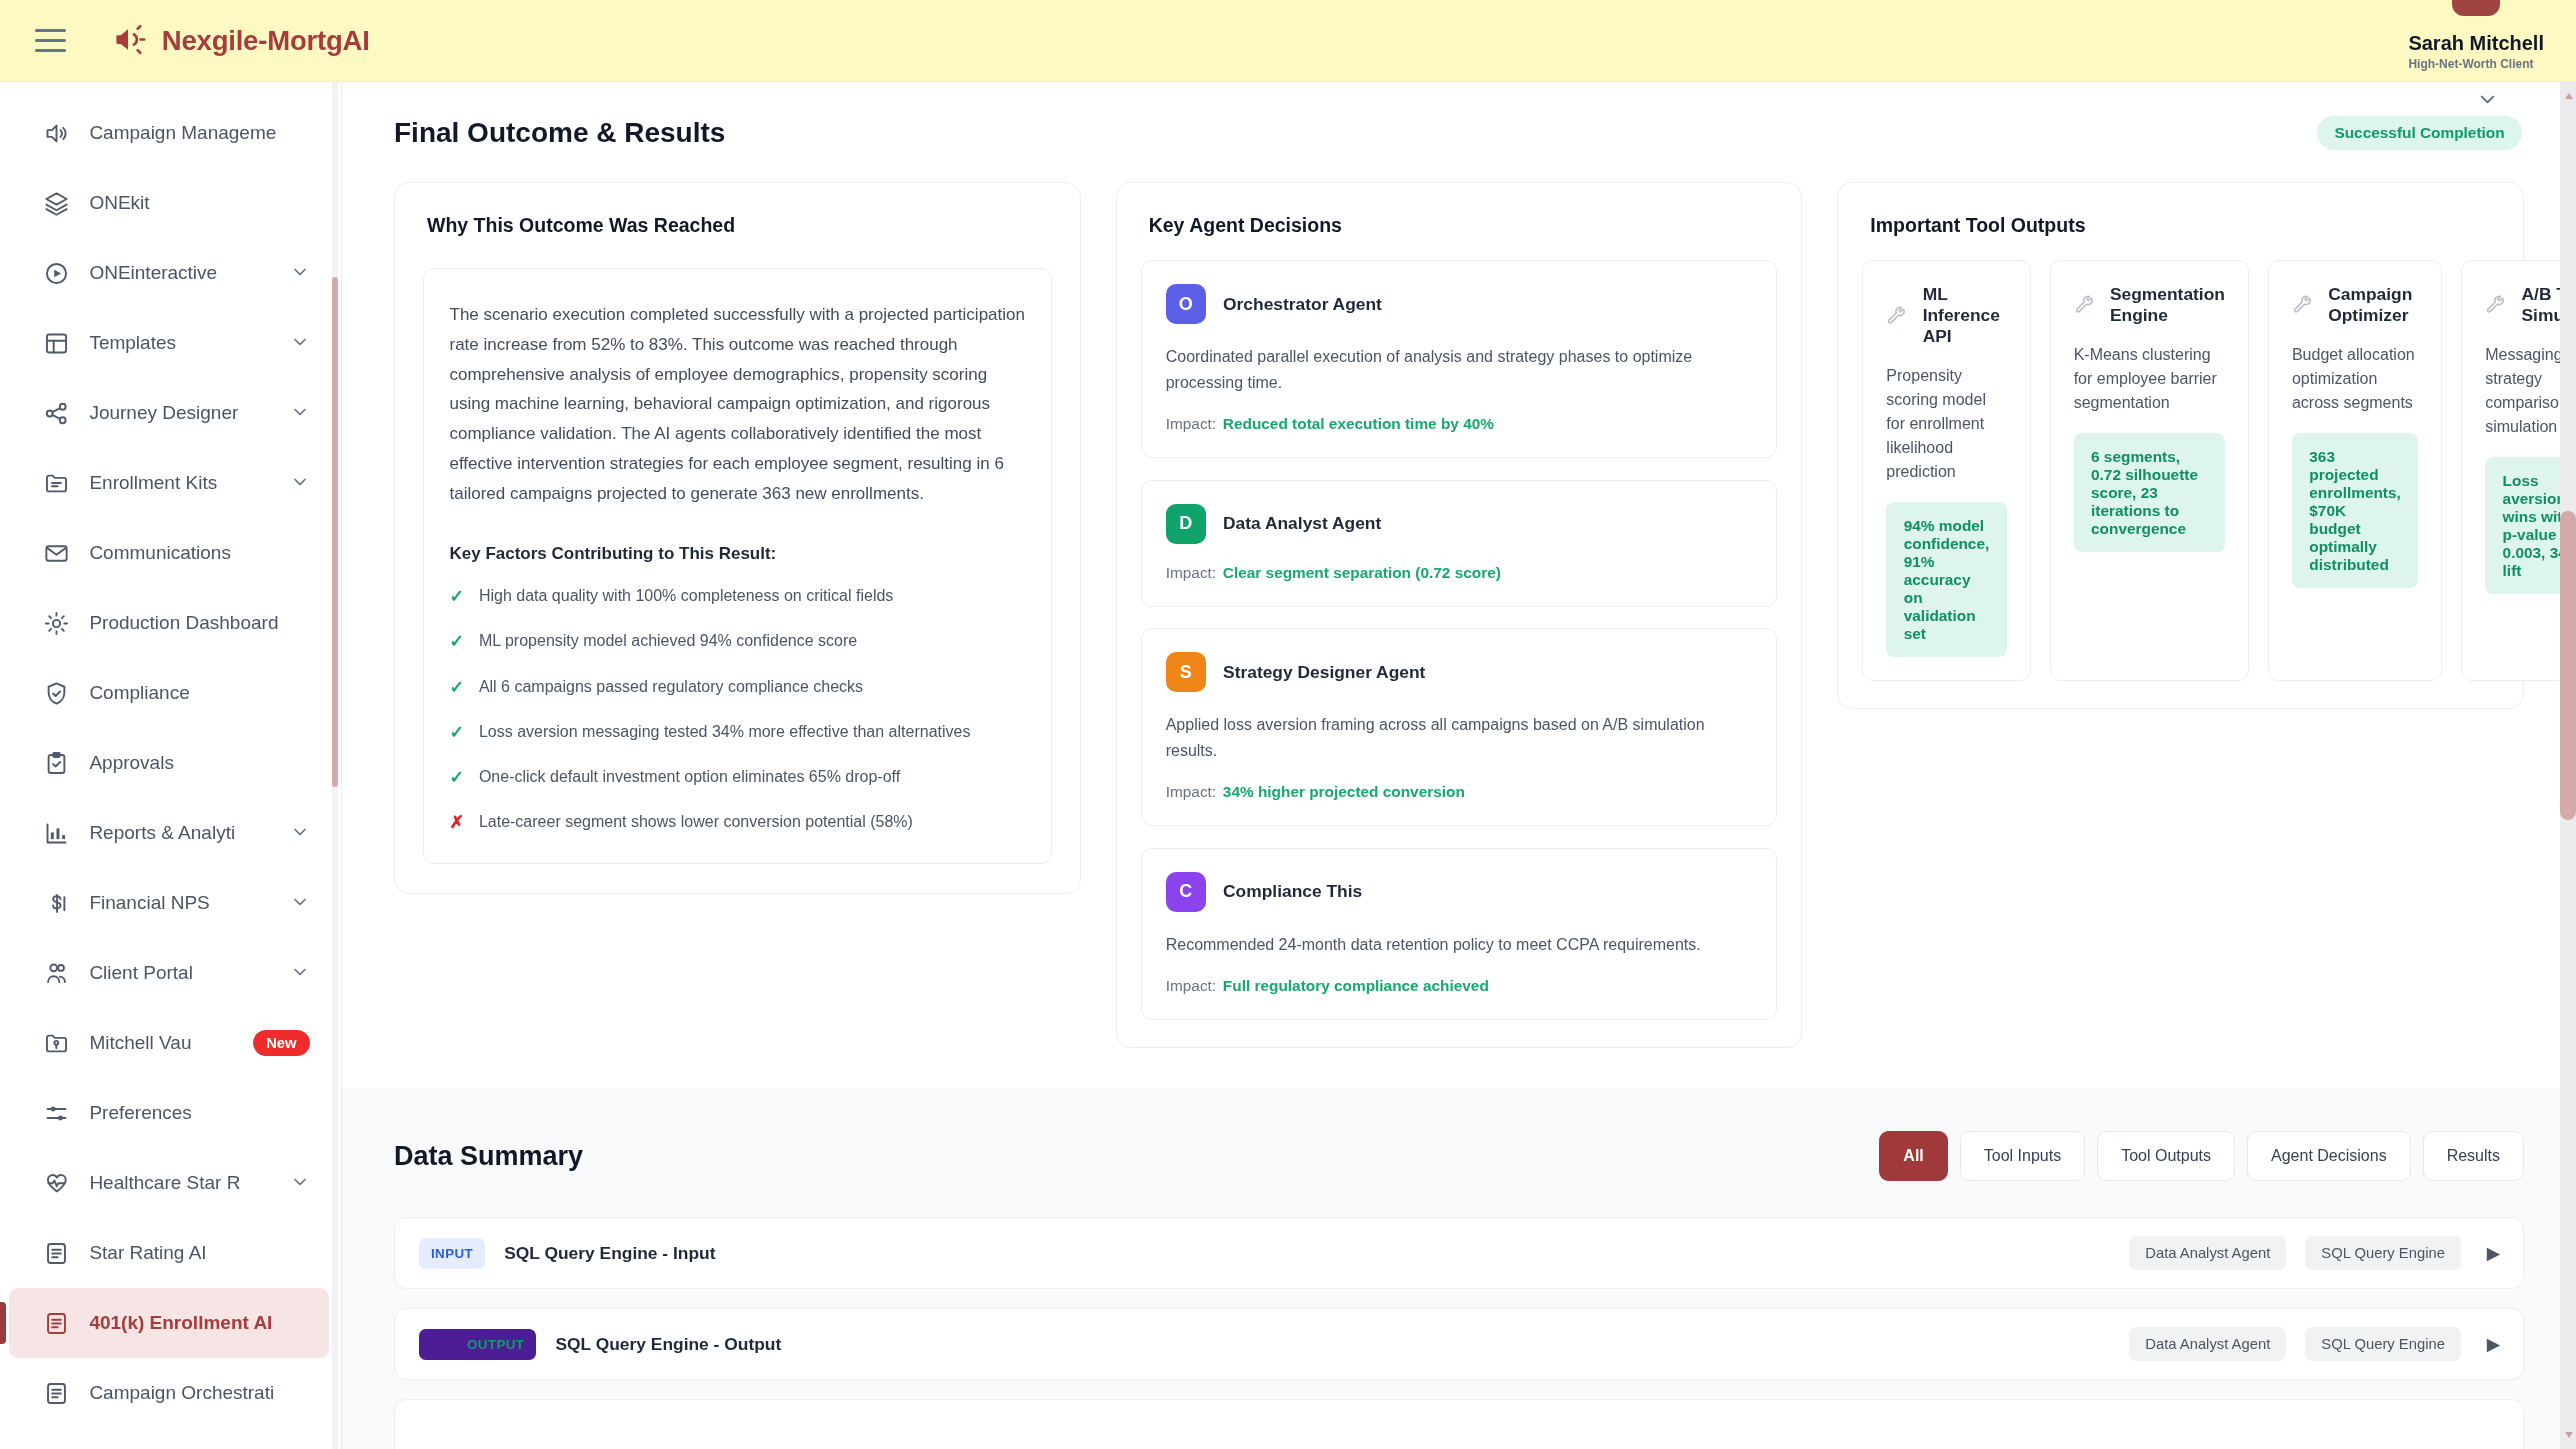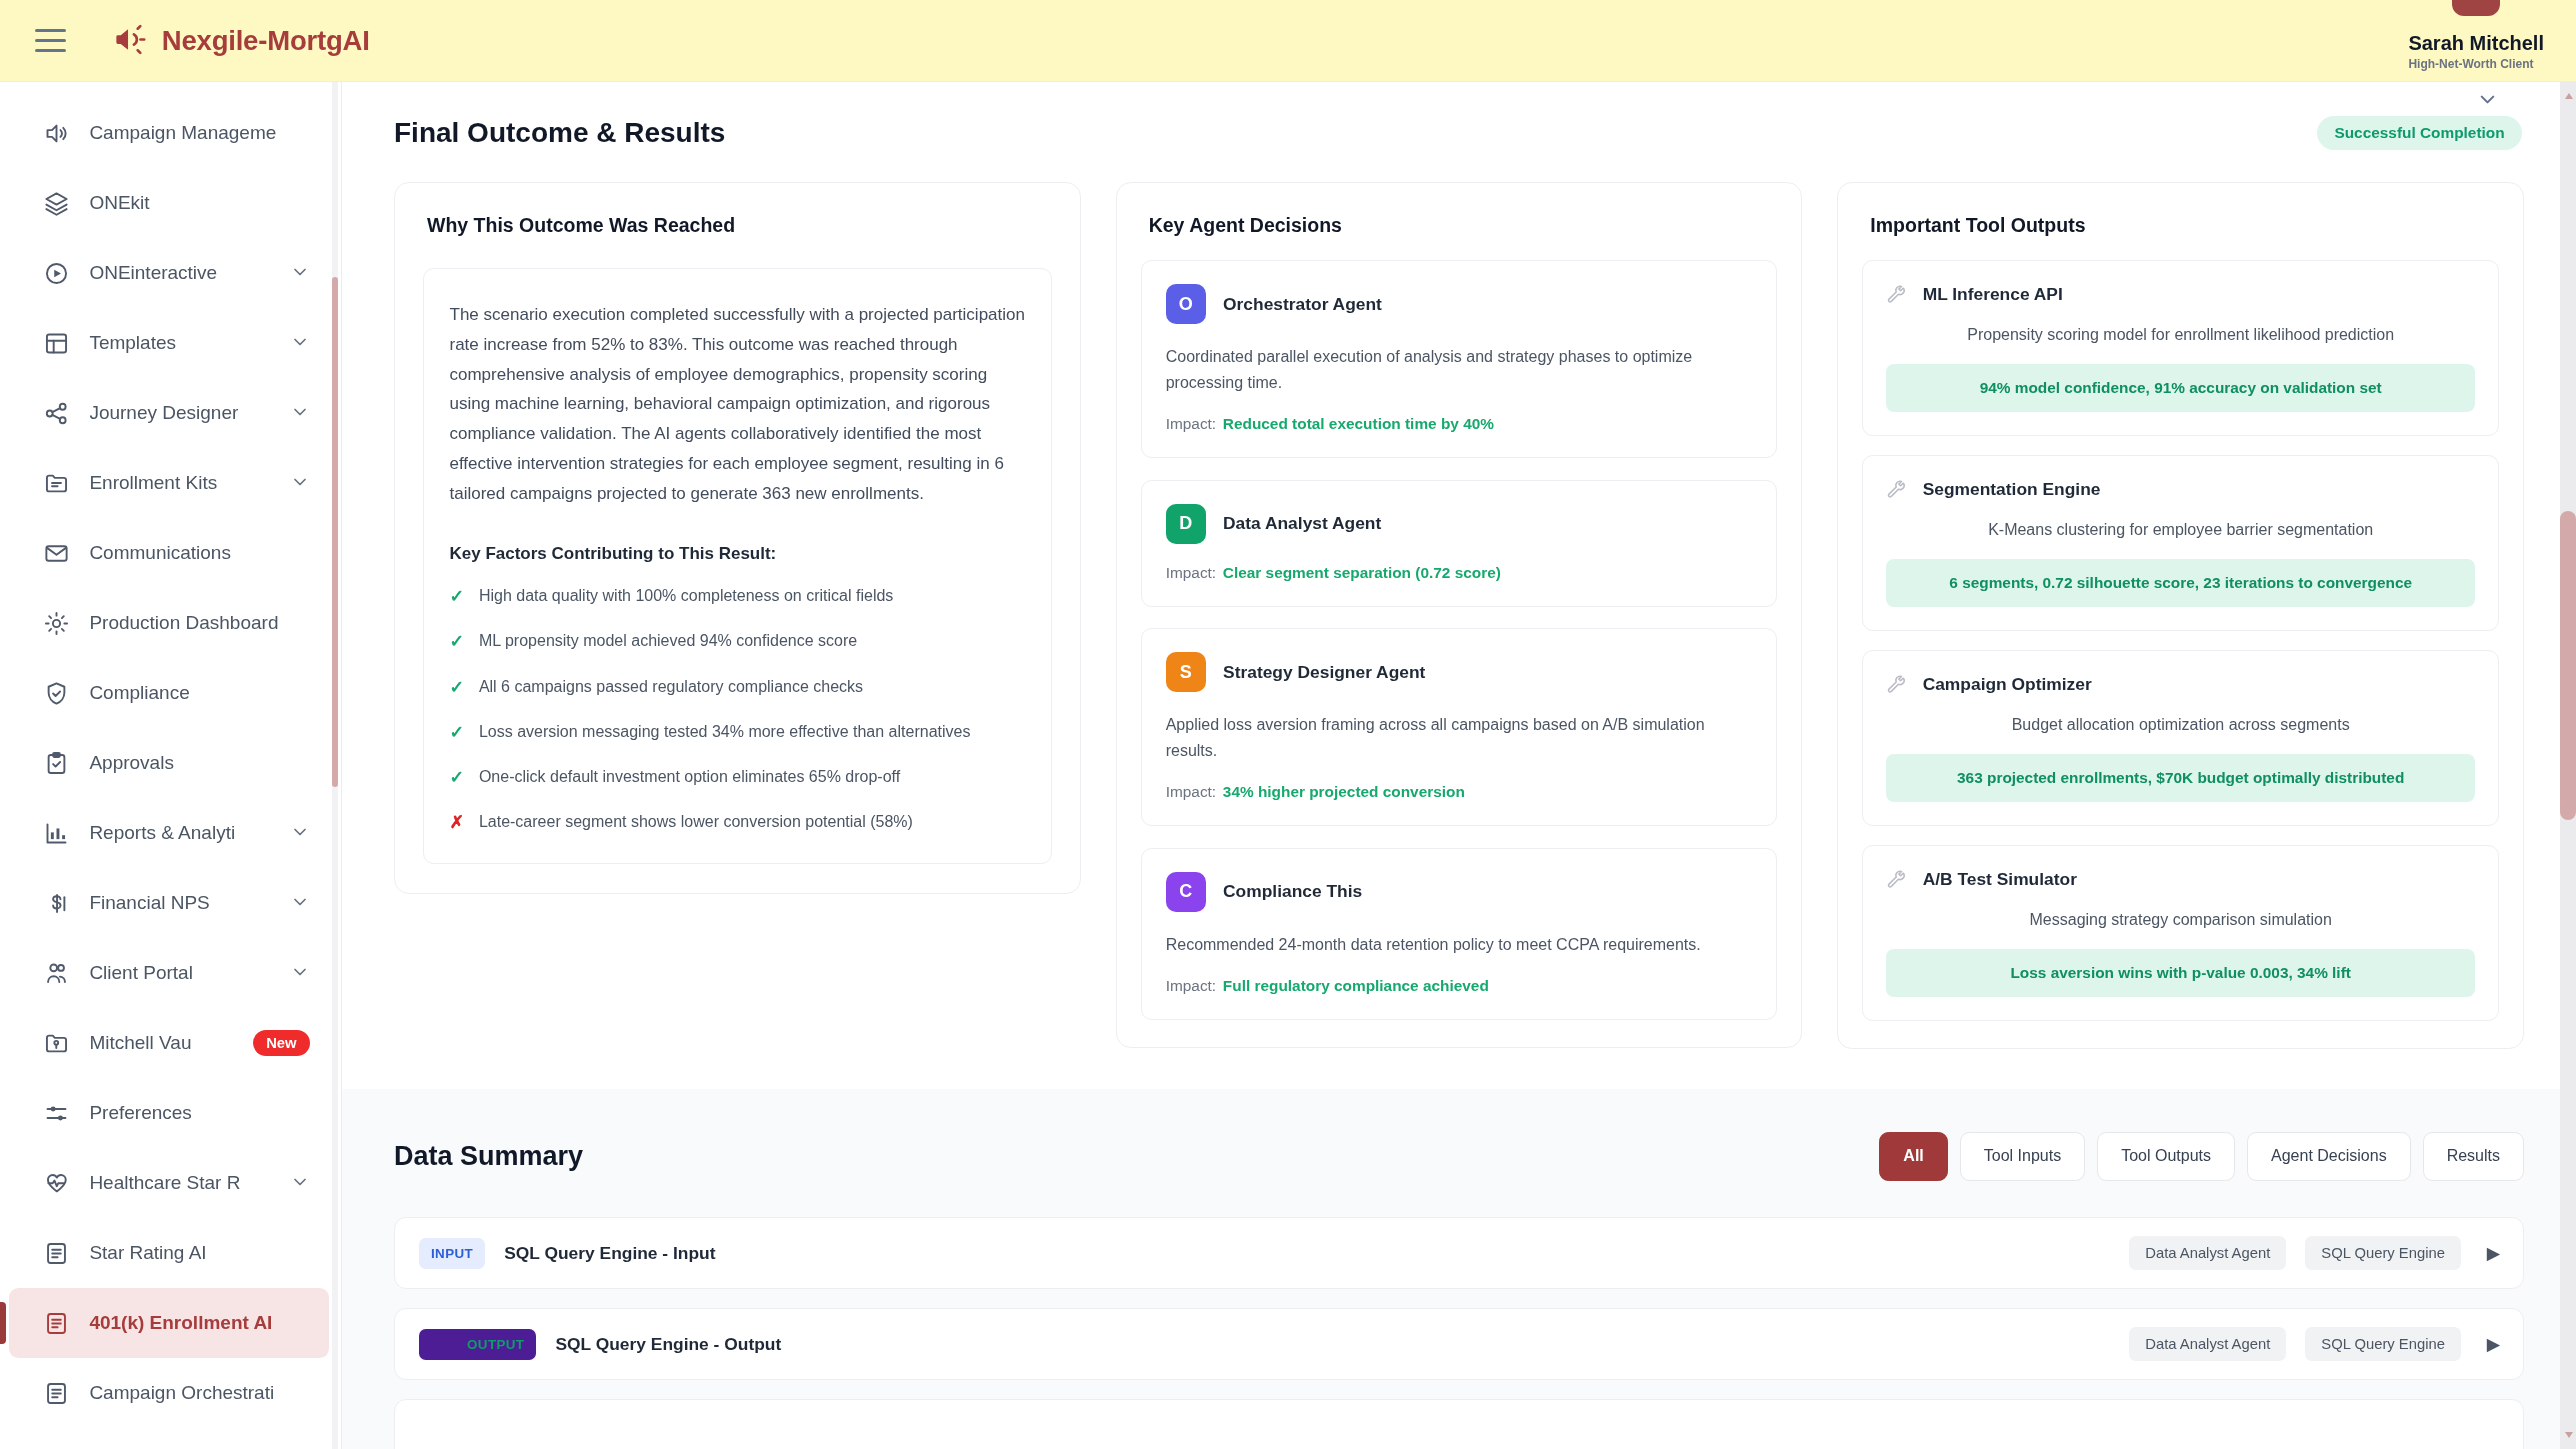--- a/index.html
+++ b/index.html
@@ -143,21 +143,21 @@
     width: 40px; height: 40px; border-radius: 10px; flex:0 0 40px;
     display:flex; align-items:center; justify-content:center;
     color:#fff; font-size: 18px; font-weight: 700;
   }
   .agent-name { font-size: 17.4px; font-weight:700; color:#1f2937; }
   .agent-desc { font-size: 16px; color:#4b5563; line-height:1.6; margin-top: 20px; }
   .agent-impact { margin-top: 20px; font-size: 15.4px; color:#6b7280; }
   .agent-impact b { color:#16a96e; font-weight: 700; margin-left: 6.7px; }
 
   
-  .tool-list { padding: 23px 24px 27px 24px; display:flex; flex-direction:column; gap: 19px; text-align: center; }
+  .tool-list { padding: 23px 24px 27px 24px; display:flex; flex-direction:row; gap: 19px; }
   .tool-card { border:0.7px solid #eceef1; border-radius: 10.7px; padding: 23px 23px 23px 23px; background:#fff; }
   .tool-head { display:flex; align-items:center; gap: 14.8px; }
   .tool-name { font-size: 17.4px; font-weight:700; color:#1f2937; }
   .tool-desc { font-size: 16px; color:#4b5563; margin-top: 17.4px; line-height:1.5; }
   .tool-result {
     margin-top: 17.4px; background:#ddf5ea; border-radius: 8px;
     padding: 14.8px 17.4px; color:#0f8f62; font-size: 15.4px; font-weight:700;
   }
 
   

